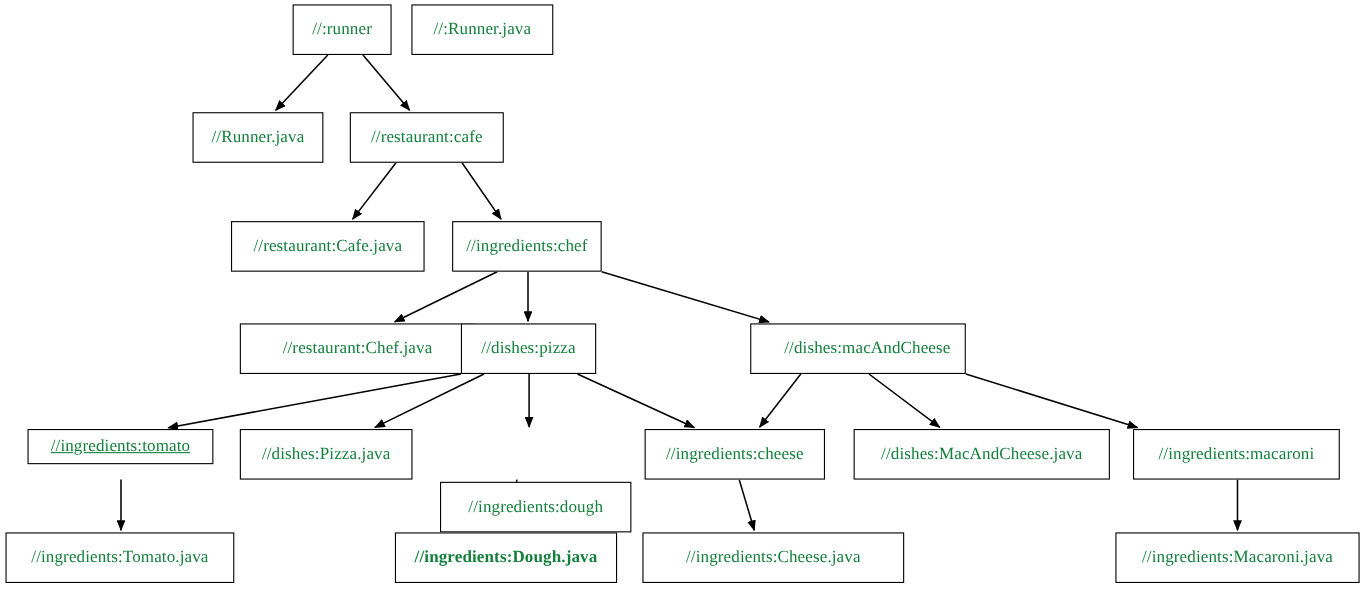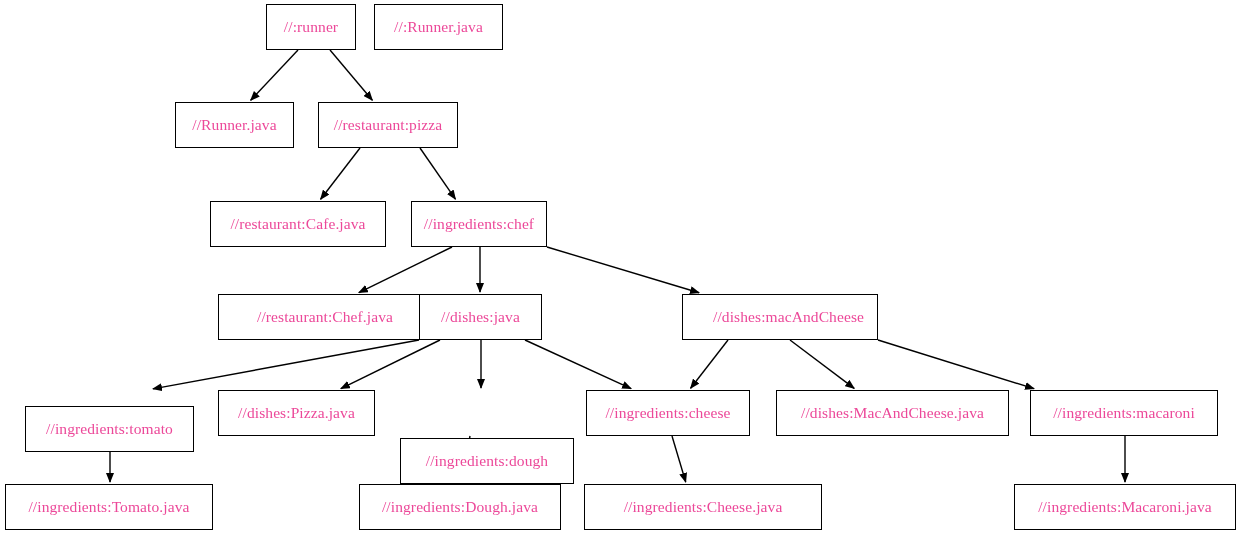--- a/index.html
+++ b/index.html
@@ -25,21 +25,21 @@
   }
   .graph-node {
     position: absolute;
     box-sizing: border-box;
     border: 1px solid #000000;
     background: #ffffff;
     display: flex;
     align-items: center;
     justify-content: center;
     white-space: nowrap;
-    color: #ec4899;
+    color: #15803d;
     font-size: 15.5px;
     line-height: 1;
     letter-spacing: 0.1px;
   }
   .node-label {
     display: block;
     padding: 0 2px;
   }
 </style>
 </head>
@@ -77,59 +77,59 @@
       <div class="graph-node" style="left: 266px; top: 4px; width: 90px; height: 46px; border-color: rgb(0, 0, 0); background: rgb(255, 255, 255);">
         <span class="node-label">//:runner</span>
       </div>
       <div class="graph-node" style="left: 374px; top: 4px; width: 129px; height: 46px; border-color: rgb(0, 0, 0); background: rgb(255, 255, 255);">
         <span class="node-label">//:Runner.java</span>
       </div>
       <div class="graph-node" style="left: 175px; top: 102px; width: 119px; height: 46px; border-color: rgb(0, 0, 0); background: rgb(255, 255, 255);">
         <span class="node-label">//Runner.java</span>
       </div>
       <div class="graph-node" style="left: 318px; top: 102px; width: 140px; height: 46px; border-color: rgb(0, 0, 0); background: rgb(255, 255, 255);">
-        <span class="node-label">//restaurant:pizza</span>
+        <span class="node-label">//restaurant:cafe</span>
       </div>
       <div class="graph-node" style="left: 210px; top: 201px; width: 176px; height: 46px; border-color: rgb(0, 0, 0); background: rgb(255, 255, 255);">
         <span class="node-label">//restaurant:Cafe.java</span>
       </div>
       <div class="graph-node" style="left: 411px; top: 201px; width: 136px; height: 46px; border-color: rgb(0, 0, 0); background: rgb(255, 255, 255);">
         <span class="node-label">//ingredients:chef</span>
       </div>
       <div class="graph-node" style="left: 218px; top: 294px; width: 214px; height: 46px; border-color: rgb(0, 0, 0); background: rgb(255, 255, 255);">
         <span class="node-label">//restaurant:Chef.java</span>
       </div>
       <div class="graph-node" style="left: 419px; top: 294px; width: 123px; height: 46px; border-color: rgb(0, 0, 0); background: rgb(255, 255, 255);">
-        <span class="node-label">//dishes:java</span>
+        <span class="node-label">//dishes:pizza</span>
       </div>
       <div class="graph-node" style="left: 682px; top: 294px; width: 196px; height: 46px; border-color: rgb(0, 0, 0); background: rgb(255, 255, 255); padding-left: 17px;">
         <span class="node-label">//dishes:macAndCheese</span>
       </div>
-      <div class="graph-node" style="left: 25px; top: 406px; width: 169px; height: 46px; border-color: rgb(0, 0, 0); background: rgb(255, 255, 255);">
+      <div class="graph-node" style="left: 25px; top: 390px; width: 169px; height: 32px; border-color: rgb(0, 0, 0); background: rgb(255, 255, 255); text-decoration: underline;">
         <span class="node-label">//ingredients:tomato</span>
       </div>
       <div class="graph-node" style="left: 218px; top: 390px; width: 157px; height: 46px; border-color: rgb(0, 0, 0); background: rgb(255, 255, 255); justify-content: center;">
         <span class="node-label">//dishes:Pizza.java</span>
       </div>
       <div class="graph-node" style="left: 400px; top: 390px; width: 174px; height: 46px; border-color: rgb(0, 0, 0); background: rgb(255, 255, 255); margin-top: 48px;">
         <span class="node-label">//ingredients:dough</span>
       </div>
       <div class="graph-node" style="left: 586px; top: 390px; width: 164px; height: 46px; border-color: rgb(0, 0, 0); background: rgb(255, 255, 255);">
         <span class="node-label">//ingredients:cheese</span>
       </div>
       <div class="graph-node" style="left: 776px; top: 390px; width: 233px; height: 46px; border-color: rgb(0, 0, 0); background: rgb(255, 255, 255);">
         <span class="node-label">//dishes:MacAndCheese.java</span>
       </div>
       <div class="graph-node" style="left: 1030px; top: 390px; width: 188px; height: 46px; border-color: rgb(0, 0, 0); background: rgb(255, 255, 255);">
         <span class="node-label">//ingredients:macaroni</span>
       </div>
       <div class="graph-node" style="left: 5px; top: 484px; width: 208px; height: 46px; border-color: rgb(0, 0, 0); background: rgb(255, 255, 255);">
         <span class="node-label">//ingredients:Tomato.java</span>
       </div>
-      <div class="graph-node" style="left: 359px; top: 484px; width: 202px; height: 46px; border-color: rgb(0, 0, 0); background: rgb(255, 255, 255);">
+      <div class="graph-node" style="left: 359px; top: 484px; width: 202px; height: 46px; border-color: rgb(0, 0, 0); background: rgb(255, 255, 255); font-weight: bold;">
         <span class="node-label">//ingredients:Dough.java</span>
       </div>
       <div class="graph-node" style="left: 584px; top: 484px; width: 238px; height: 46px; border-color: rgb(0, 0, 0); background: rgb(255, 255, 255);">
         <span class="node-label">//ingredients:Cheese.java</span>
       </div>
       <div class="graph-node" style="left: 1014px; top: 484px; width: 222px; height: 46px; border-color: rgb(0, 0, 0); background: rgb(255, 255, 255);">
         <span class="node-label">//ingredients:Macaroni.java</span>
       </div>
     </div>
 </div>

